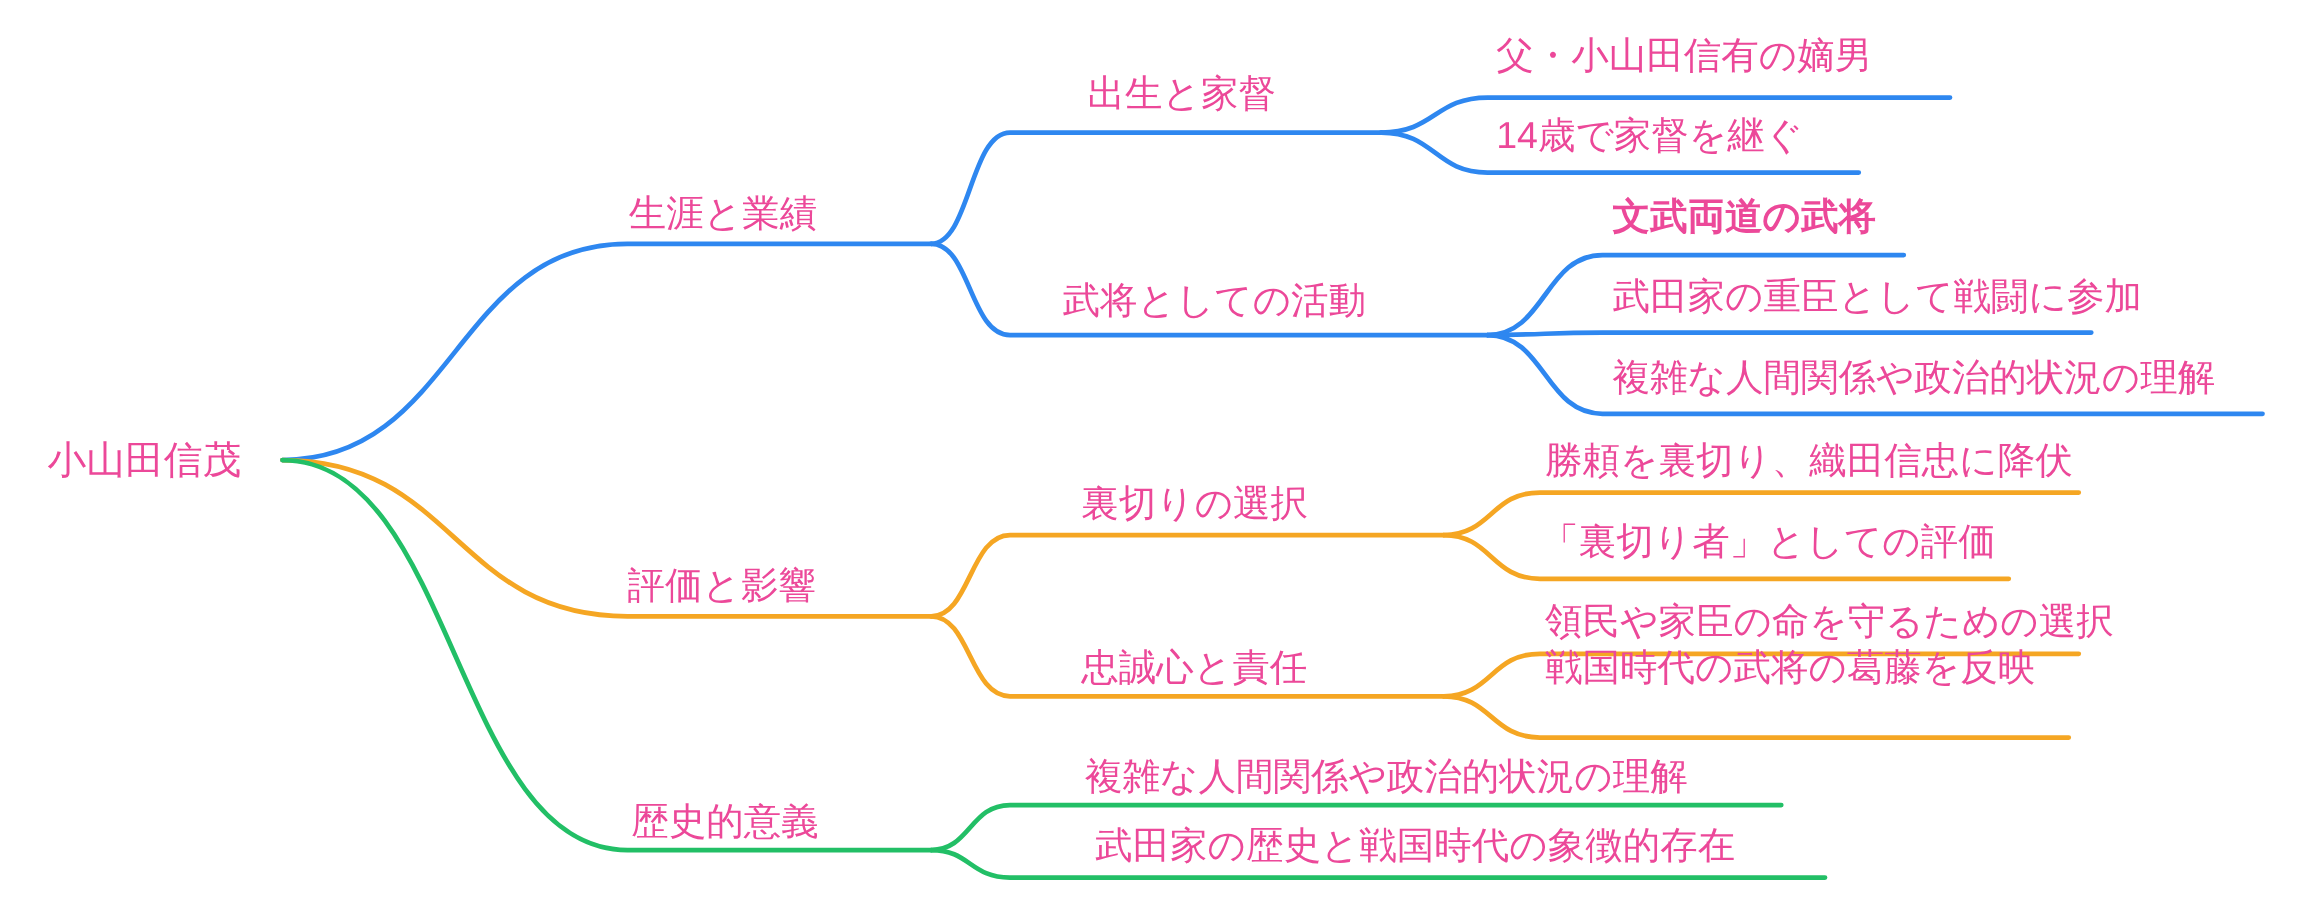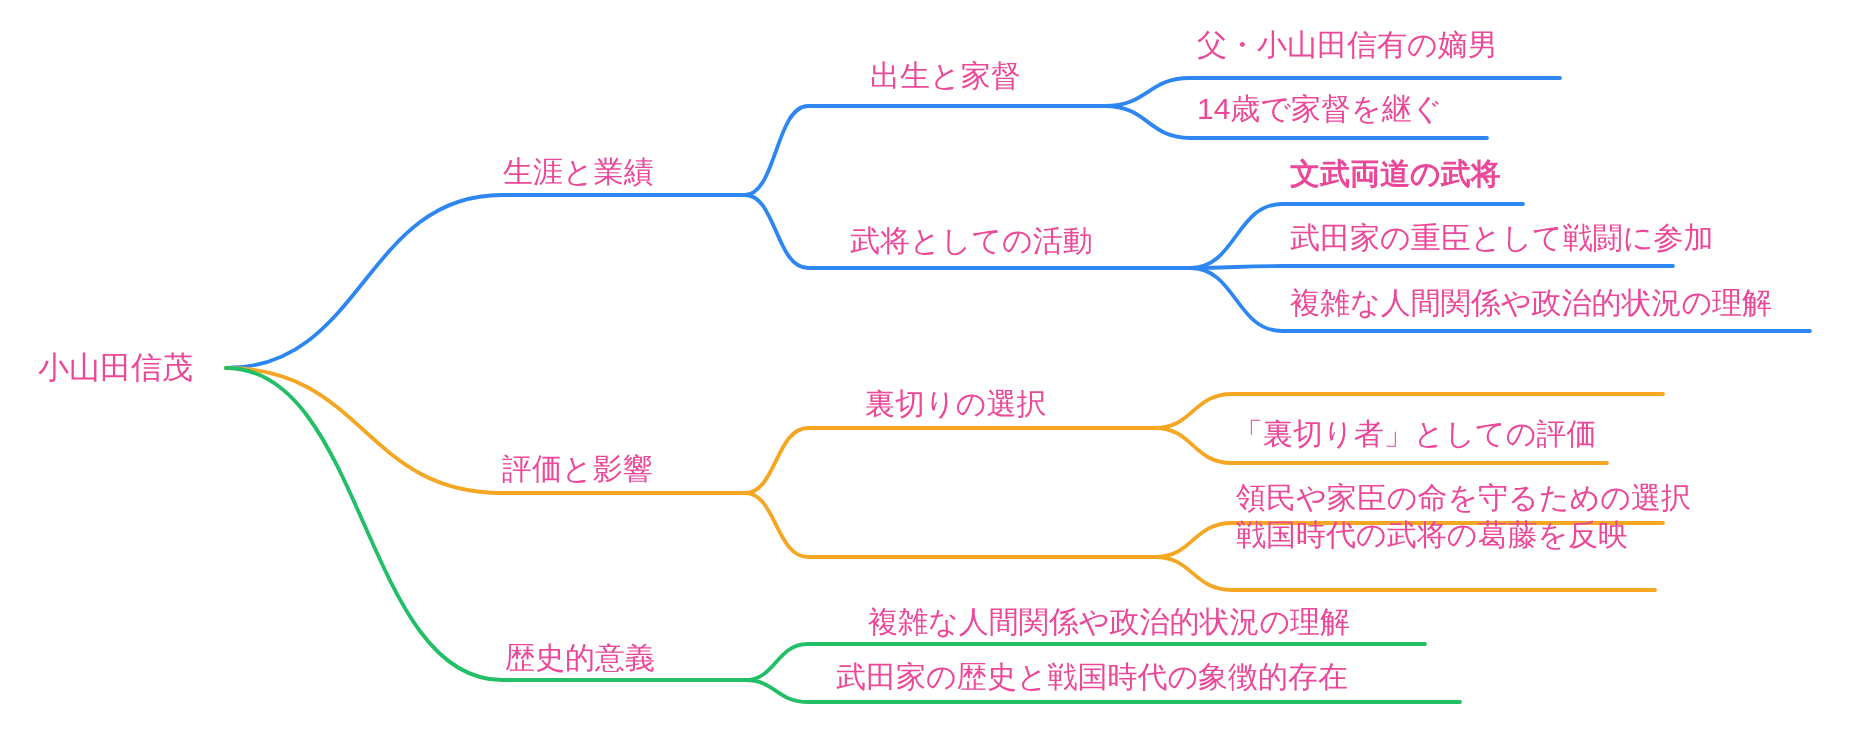--- a/index.html
+++ b/index.html
@@ -67,21 +67,23 @@
   <div class="label" style="left:870px;top:61px;font-family:Liberation Mono, monospace;">出生と家督</div>
   <div class="label" style="left:1197px;top:28px;">父・小山田信有の嫡男</div>
   <div class="label" style="left:1197px;top:92px;">14歳で家督を継ぐ</div>
   <div class="label" style="left:850px;top:224px;">武将としての活動</div>
   <div class="label" style="left:1290px;top:157px;font-weight:bold;">文武両道の武将</div>
   <div class="label" style="left:1290px;top:221px;text-align:center;">武田家の重臣として戦闘に参加</div>
   <div class="label" style="left:1290px;top:286px;">複雑な人間関係や政治的状況の理解</div>
 
   <div class="label" style="left:502px;top:452px;">評価と影響</div>
   <div class="label" style="left:865px;top:387px;">裏切りの選択</div>
+  <div class="label" style="left:1236px;top:352px;">勝頼を裏切り、織田信忠に降伏</div>
   <div class="label" style="left:1233px;top:417px;">「裏切り者」としての評価</div>
+  <div class="label" style="left:865px;top:518px;">忠誠心と責任</div>
   <div class="label" style="left:1236px;top:481px;">領民や家臣の命を守るための選択</div>
   <div class="label" style="left:1236px;top:518px;">戦国時代の武将の葛藤を反映</div>
 
   <div class="label" style="left:505px;top:641px;">歴史的意義</div>
   <div class="label" style="left:868px;top:605px;">複雑な人間関係や政治的状況の理解</div>
-  <div class="label" style="left:836px;top:660px;font-family:Liberation Serif, serif;">武田家の歴史と戦国時代の象徴的存在</div>
+  <div class="label" style="left:876px;top:660px;font-family:Liberation Serif, serif;">武田家の歴史と戦国時代の象徴的存在</div>
 
 </div>
 
 </body></html>

